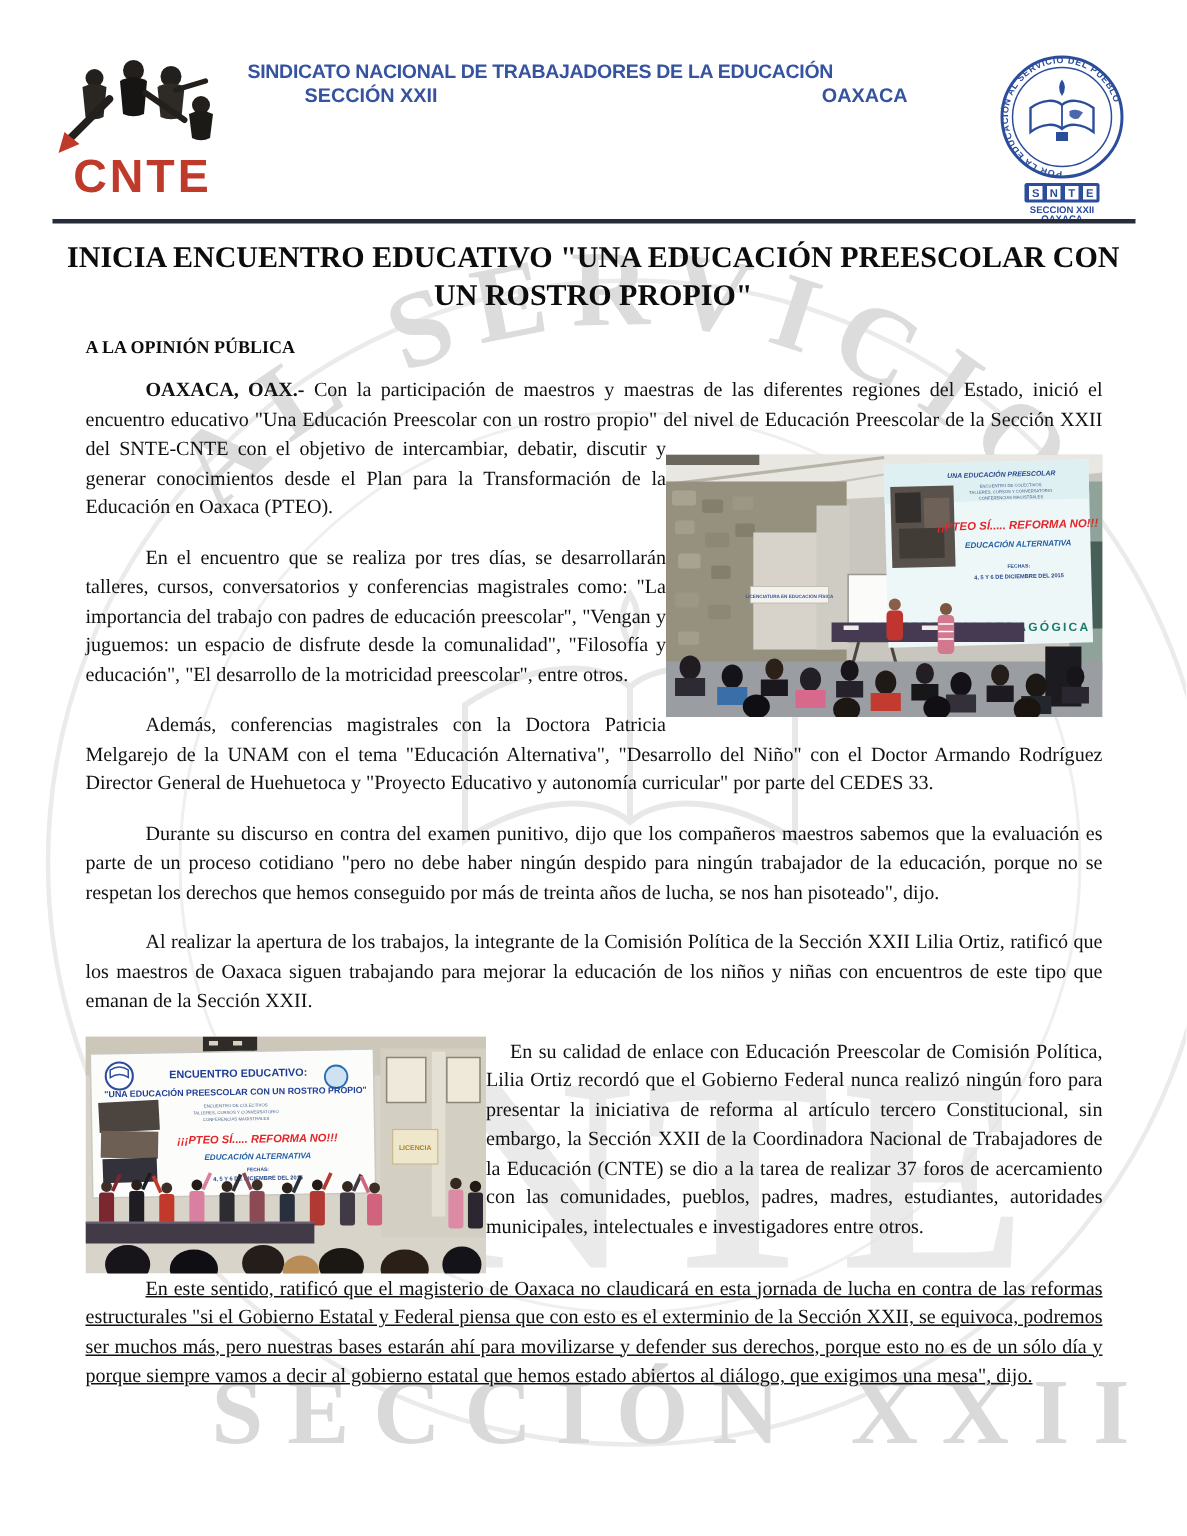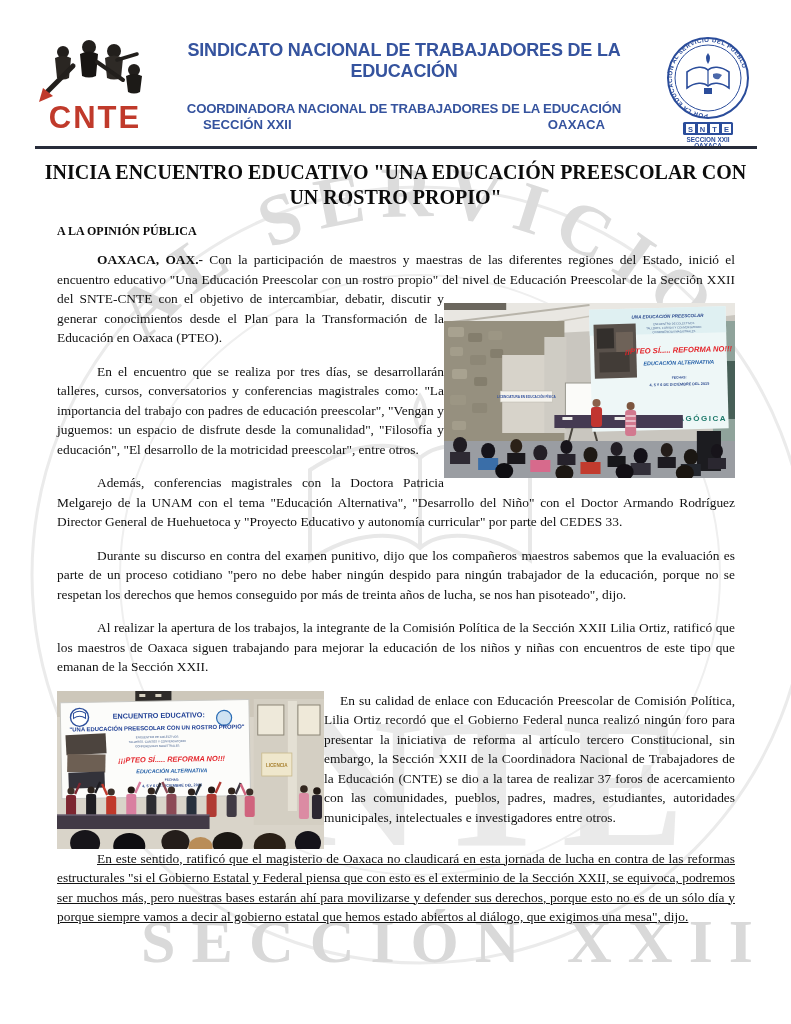--- a/index.html
+++ b/index.html
@@ -9,21 +9,21 @@
     font-family:"Liberation Serif", serif; color:#111;
   }
   
   .watermark{position:absolute; inset:0; z-index:0; pointer-events:none;}
   .content{position:relative; z-index:1;}
   
   .header{position:absolute; top:36px; left:33px; width:726px; display:flex; justify-content:space-between; align-items:flex-start;}
   .cnte-logo{width:118px; height:104px; flex:0 0 auto;}
   .snte-logo{width:102px; height:112px; flex:0 0 auto;}
   .header-center{width:478px; padding-top:4px; color:#35539E; font-family:"Liberation Sans", sans-serif; font-weight:700;}
-  .hc-line1{font-size:18px; text-align:center; letter-spacing:-0.2px;}
+  .hc-line1{font-size:13px; letter-spacing:-0.2px;}
   .hc-line2{font-size:13.2px; text-align:center; margin-top:19px; letter-spacing:-0.2px;}
   .hc-line3{font-size:13.2px; display:flex; justify-content:space-between; padding:1px 38px 0 38px;}
   .hc-address{margin-top:13px; font-size:10.6px; font-style:italic; display:flex; justify-content:center; gap:14px; white-space:nowrap;}
   .divider{position:absolute; top:146px; left:35px; width:722px; height:3px; background:#272c3a;}
   
   .title{position:absolute; top:160px; left:0; width:791px; text-align:center; font-weight:700; font-size:20px; line-height:25px; color:#0c0c0c;}
   .salutation{position:absolute; top:224px; left:57px; font-weight:700; font-size:12px; color:#0c0c0c;}
   
   .body-flow{position:absolute; top:250px; left:57px; width:678px; font-size:13.4px; line-height:19.5px; text-align:justify;}
   .para{margin:0 0 14px 0;}
@@ -81,21 +81,20 @@
             <polygon points="10,52 20,60 6,66" fill="#c03a2b"></polygon>
             <line x1="64" y1="26" x2="90" y2="44" stroke="#221f1c" stroke-width="4" stroke-linecap="round"></line>
             <line x1="84" y1="24" x2="104" y2="18" stroke="#221f1c" stroke-width="3.5" stroke-linecap="round"></line>
           </g>
           <text x="62" y="92" text-anchor="middle" font-size="31" font-weight="bold" letter-spacing="2" fill="#c03a2b">CNTE</text>
         </svg>
       </div>
 
       <div class="header-center">
         <div class="hc-line1">SINDICATO NACIONAL DE TRABAJADORES DE LA EDUCACIÓN</div>
-        <div class="hc-line2">COORDINADORA NACIONAL DE TRABAJADORES DE LA EDUCACIÓN</div>
         <div class="hc-line3">
           <span>SECCIÓN  XXII</span>
           <span>OAXACA</span>
         </div>
       </div>
 
       <div class="snte-logo">
         <svg class="logo-svg" viewBox="0 0 102 112">
           <circle cx="51" cy="42" r="40" fill="#ffffff" stroke="#2b4d9b" stroke-width="2"></circle>
           <circle cx="51" cy="42" r="33" fill="none" stroke="#2b4d9b" stroke-width="1"></circle>

